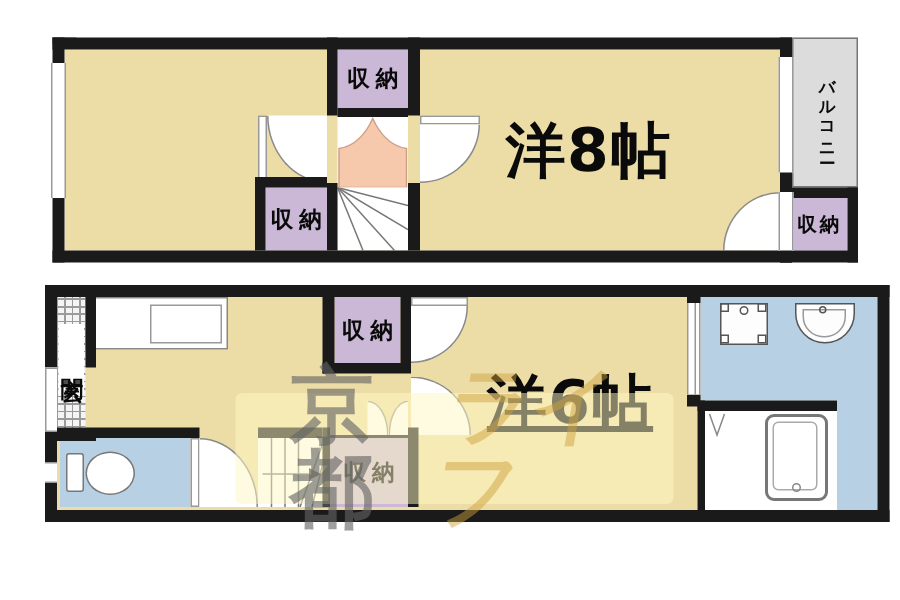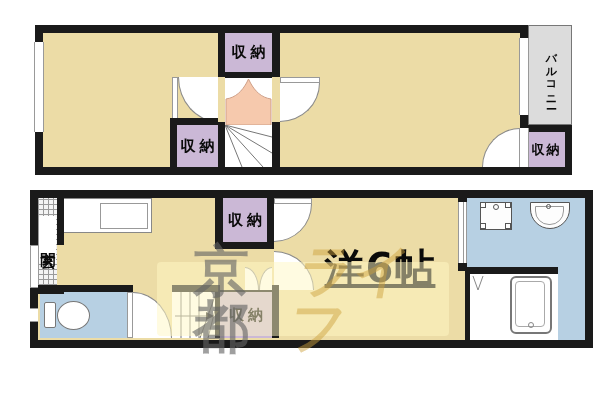--- a/index.html
+++ b/index.html
@@ -92,20 +92,21 @@
 
     <div class="a winline overwall" style="left:484px;top:13px;width:10px;height:77px;background:#fff;"></div>
     <div class="tick" style="left:480px;top:49px;width:16px;height:2px;"></div>
 
     <div class="a purple" style="left:493px;top:107px;width:37px;height:35px;">
       <span class="lbl" style="font-size:13px;letter-spacing:2px;">収納</span>
     </div>
     <div class="a winline overwall" style="left:484px;top:103px;width:10px;height:39px;background:#fff;"></div>
     <div class="a pie" style="left:447px;top:103px;width:38px;height:39px;border-radius:100% 0 0 0;border-top:1.5px solid #8a8a8a;border-left:1.5px solid #8a8a8a;"></div>
 
+    <div class="a lbl room-lbl" style="left:275px;top:52px;width:165px;height:46px;">洋8帖</div>
   </div>
 
   <div class="a" style="left:30px;top:190px;width:563px;height:158px;">
     <div class="a tan" style="left:8px;top:8px;width:547px;height:142px;"></div>
 
     <div class="a blue" style="left:437px;top:8px;width:118px;height:142px;"></div>
 
     <div class="wall" style="left:0;top:0;width:563px;height:8px;"></div>
     <div class="wall" style="left:0;top:150px;width:563px;height:8px;"></div>
     <div class="wall" style="left:555px;top:0;width:8px;height:158px;"></div>

